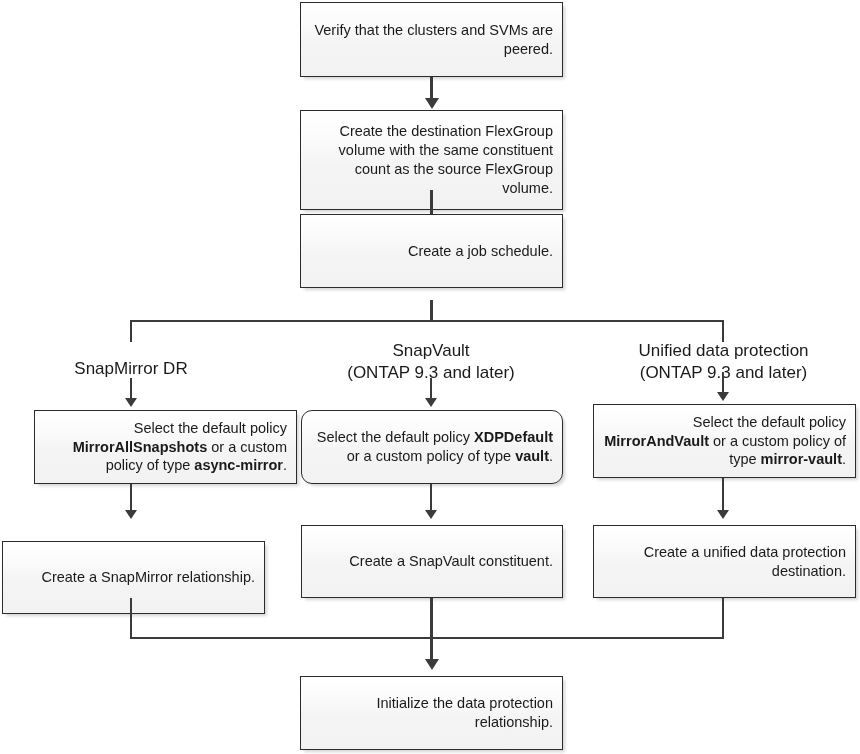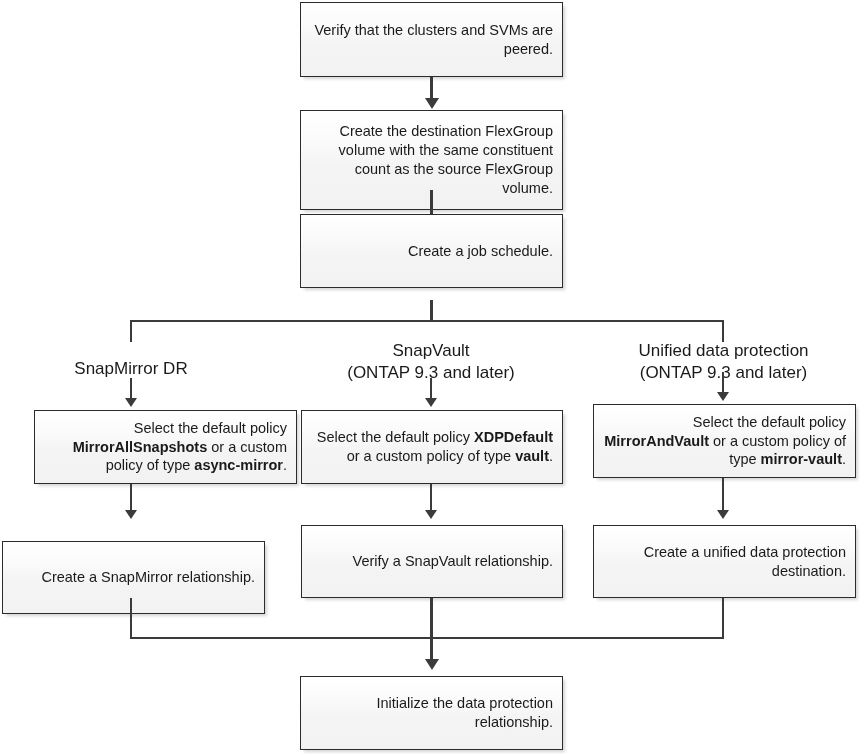--- a/index.html
+++ b/index.html
@@ -118,21 +118,21 @@
   <div class="vline thin" style="left:430px; top:378px; height:22px;"></div>
   <div class="arrowhead sm" style="left:425px; top:398px;"></div>
 
   <div class="vline thin" style="left:722px; top:372px; height:22px;"></div>
   <div class="arrowhead sm" style="left:717px; top:392px;"></div>
 
   <div class="node" style="left:2px; top:410px; width:263px; height:74px;margin-left:32px;">
     <span class="txt"><span>Select the default policy </span><b>MirrorAllSnapshots</b><span> or a custom policy  of type </span><b>async-mirror</b><span>.</span></span>
   </div>
 
-  <div class="node" style="left:301px; top:410px; width:262px; height:74px;">
+  <div class="node" style="left:301px; top:410px; width:262px; height:74px;border-radius:11px;">
     <span class="txt"><span>Select the default policy </span><b>XDPDefault</b><span> or a custom policy  of type </span><b>vault</b><span>.</span></span>
   </div>
 
   <div class="node" style="left:593px; top:404px; width:263px; height:74px;">
     <span class="txt"><span>Select the default policy </span><b>MirrorAndVault</b><span> or a custom policy of type </span><b>mirror-vault</b><span>.</span></span>
   </div>
 
   <div class="vline thin" style="left:130px; top:484px; height:28px;"></div>
   <div class="arrowhead sm" style="left:125px; top:510px;"></div>
 
@@ -140,21 +140,21 @@
   <div class="arrowhead sm" style="left:425px; top:510px;"></div>
 
   <div class="vline thin" style="left:722px; top:478px; height:34px;"></div>
   <div class="arrowhead sm" style="left:717px; top:510px;"></div>
 
   <div class="node" style="left:2px; top:541px; width:263px; height:73px;">
     <span class="txt">Create a SnapMirror relationship.</span>
   </div>
 
   <div class="node" style="left:301px; top:525px; width:262px; height:73px;">
-    <span class="txt">Verify a SnapVault relationship.</span>
+    <span class="txt">Create a SnapVault constituent.</span>
   </div>
 
   <div class="node" style="left:593px; top:525px; width:263px; height:73px;">
     <span class="txt">Create a unified data protection destination.</span>
   </div>
 
   <div class="vline thin" style="left:130px; top:598px; height:41px;"></div>
   <div class="vline thin" style="left:722px; top:598px; height:41px;"></div>
   <div class="hline thin" style="left:130px; top:637px; width:594px;"></div>
   <div class="vline" style="left:430px; top:598px; height:64px;"></div>

